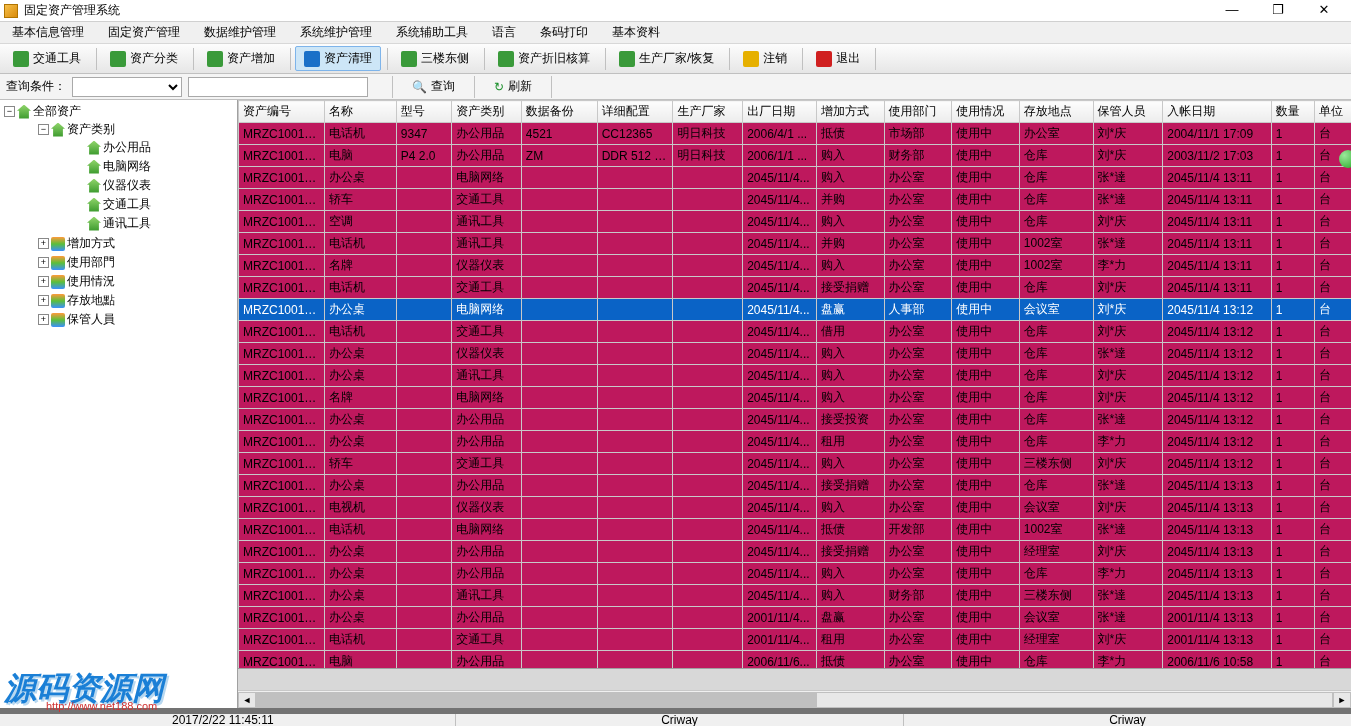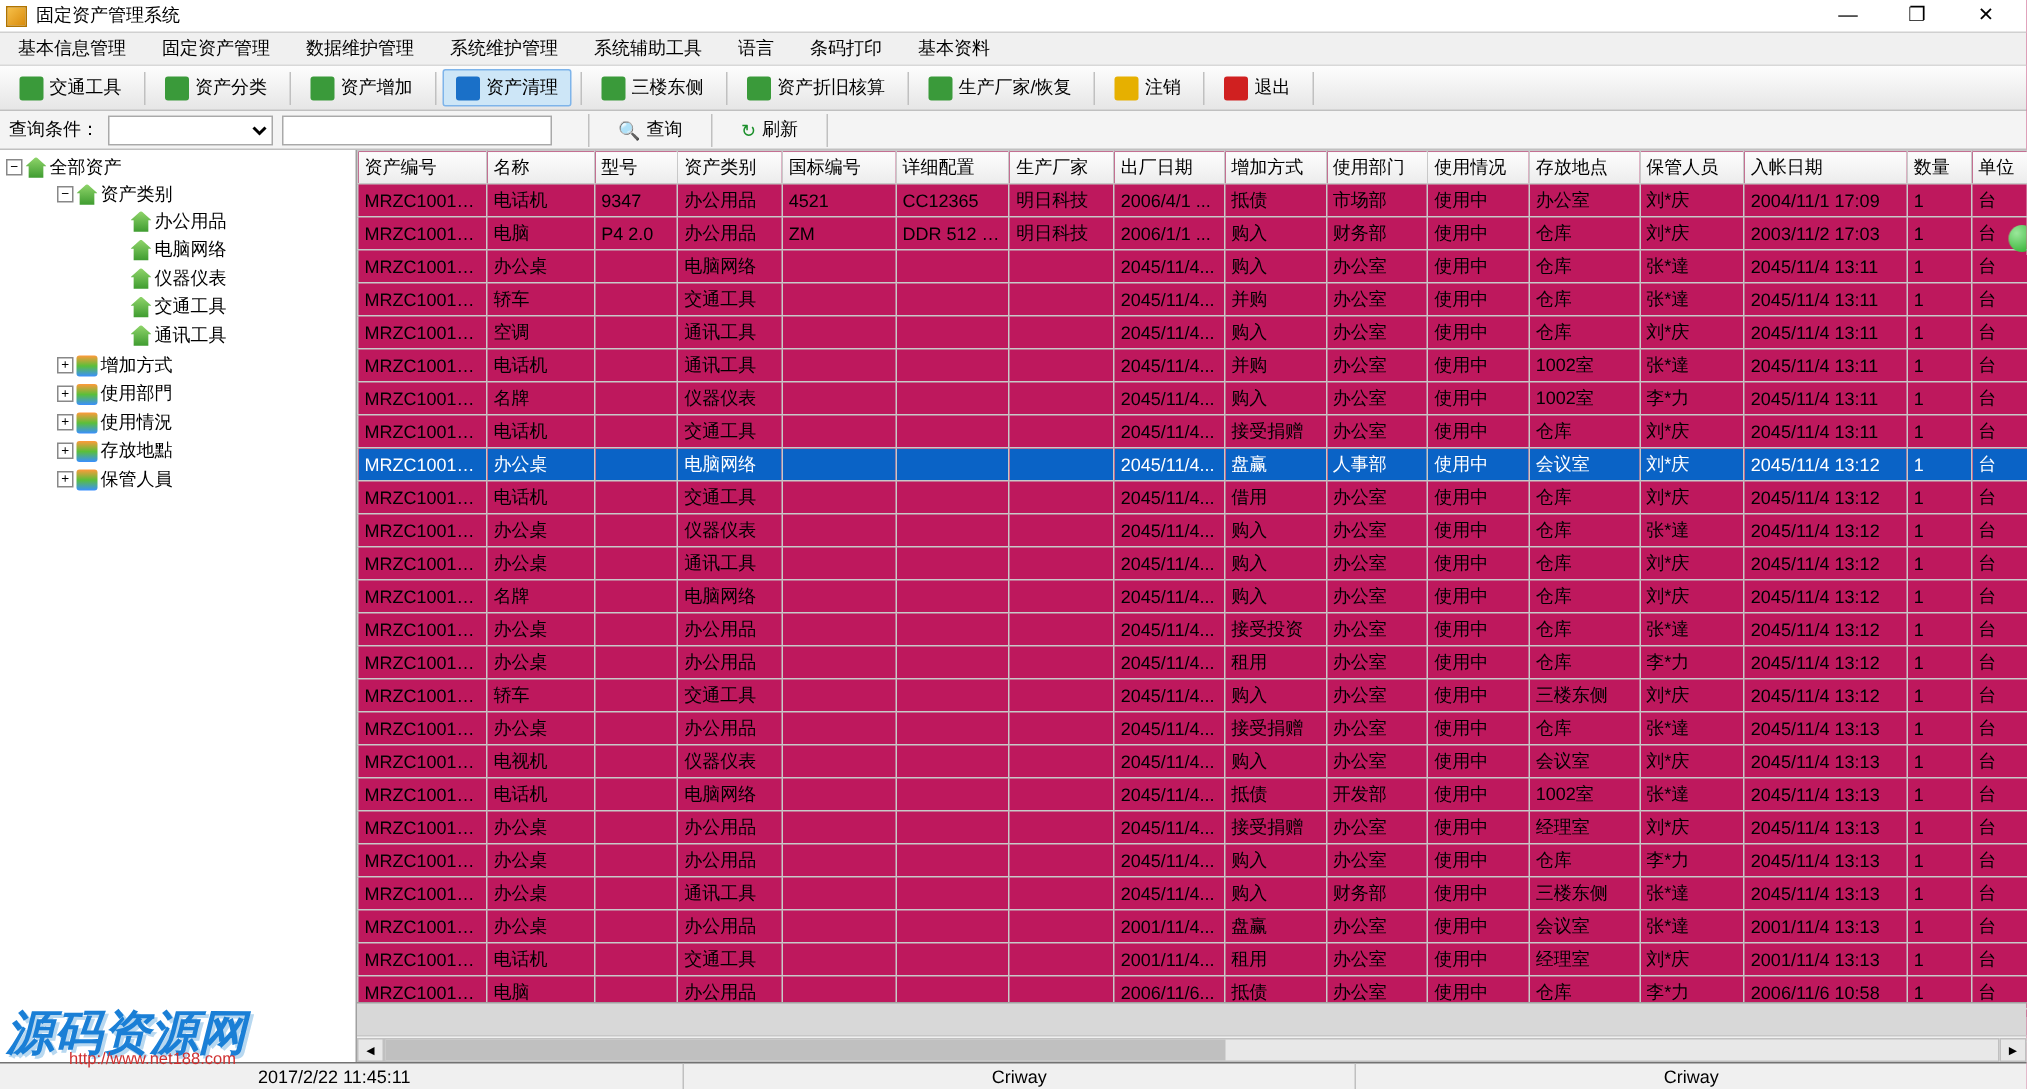--- a/index.html
+++ b/index.html
@@ -115,21 +115,21 @@
     position:absolute; left:238px; right:0; bottom:18px; height:18px;
     background:#f0f0f0; border-top:1px solid #c8c8c8;
     display:flex; align-items:center;
   }
   .hscroll-track { flex:1; height:16px; background:#e8e8e8; border:1px solid #c0c0c0; position:relative;}
   .hscroll-thumb { position:absolute; left:0; width:560px; top:0; bottom:0; background:#c0c0c0;}
   .hscroll-btn { width:18px;height:16px;border:1px solid #c0c0c0;background:#e8e8e8;text-align:center;line-height:14px;font-size:9px;cursor:pointer;}
   
   .statusbar {
     position:absolute; left:0; right:0; bottom:0; height:18px;
-    background:#f0f0f0; border-top:1px solid #737373;
+    background:#f0f0f0; border-top:6px solid #737373;
     display:flex; align-items:center; font-size:12px;
   }
   .status-cell { border-right:1px solid #c0c0c0; padding:0 12px; height:100%; display:flex; align-items:center;}
   
   .watermark {
     position:absolute; left:4px; bottom:22px;
     font-size:32px; font-weight:bold; font-style:italic;
     color:#1a7fd6; text-shadow: 2px 2px 0 #b8d8f0;
     font-family: "STKaiti","KaiTi",serif;
     pointer-events:none;
@@ -346,21 +346,21 @@
             <col style="width: 106px;">
             <col style="width: 42px;">
             <col style="width: 40px;">
           </colgroup>
           <thead>
             <tr>
               <th>资产编号</th>
               <th>名称</th>
               <th>型号</th>
               <th>资产类别</th>
-              <th>国标编号</th>
+              <th>数据备份</th>
               <th>详细配置</th>
               <th>生产厂家</th>
               <th>出厂日期</th>
               <th>增加方式</th>
               <th>使用部门</th>
               <th>使用情况</th>
               <th>存放地点</th>
               <th>保管人员</th>
               <th>入帐日期</th>
               <th>数量</th>

